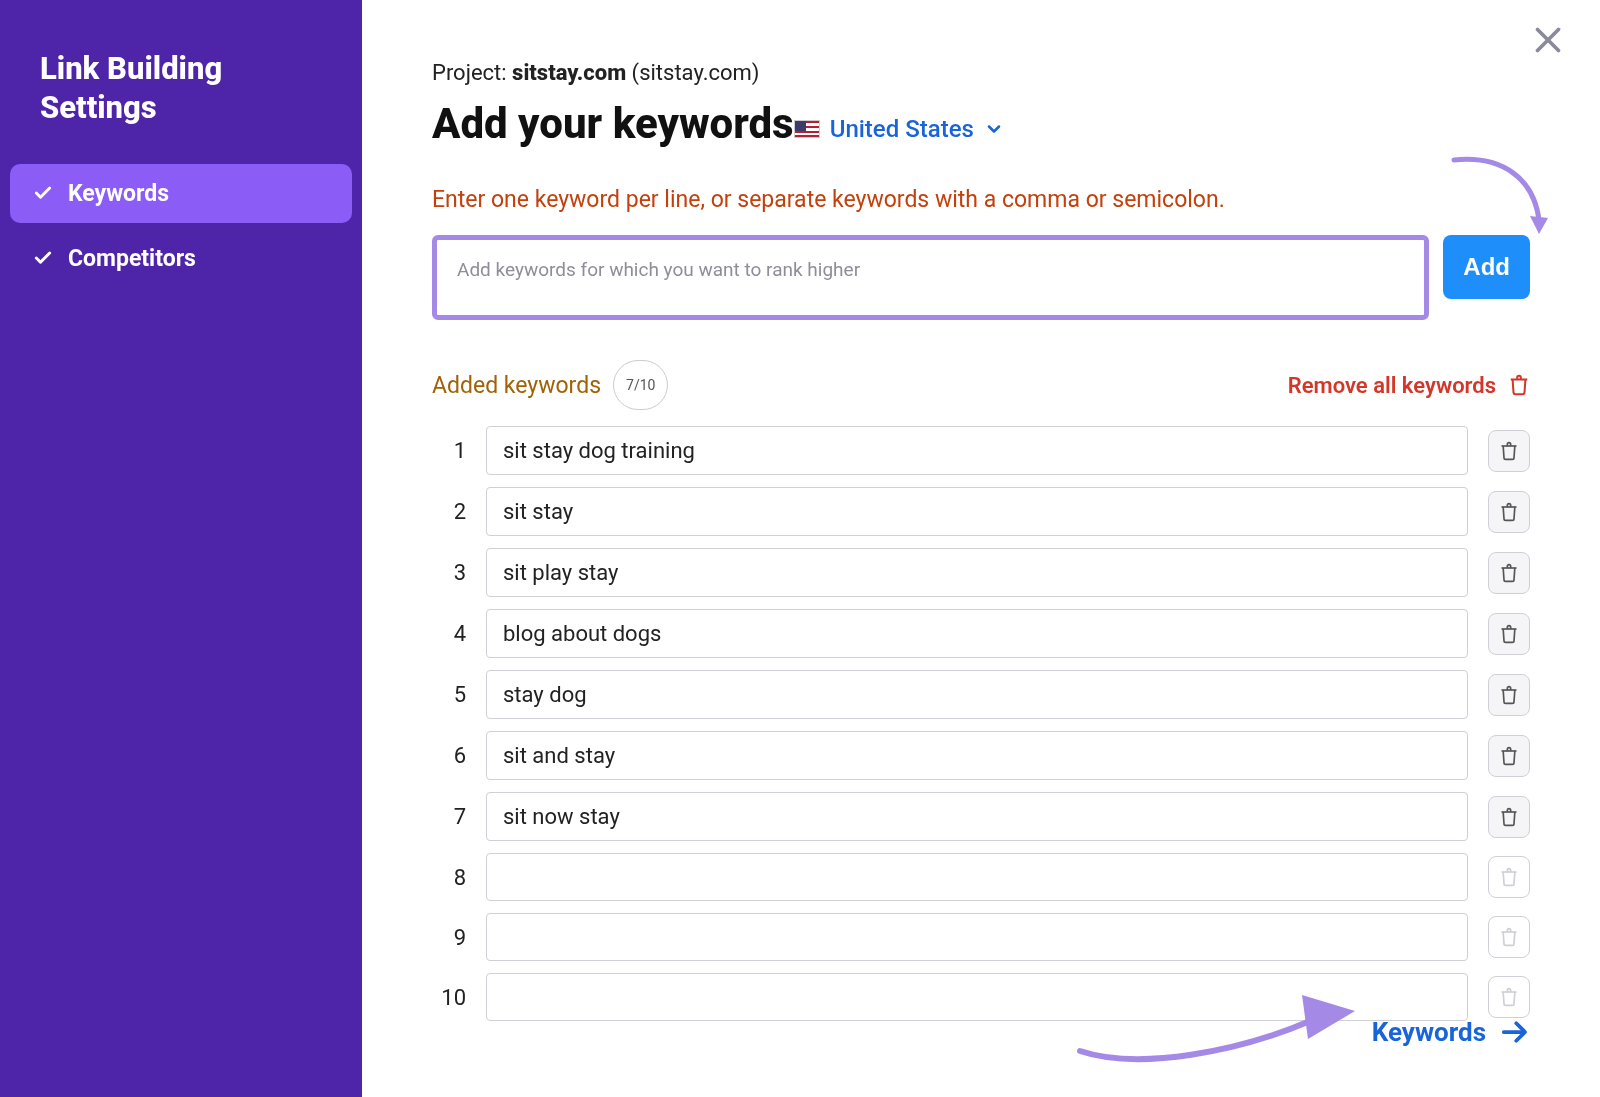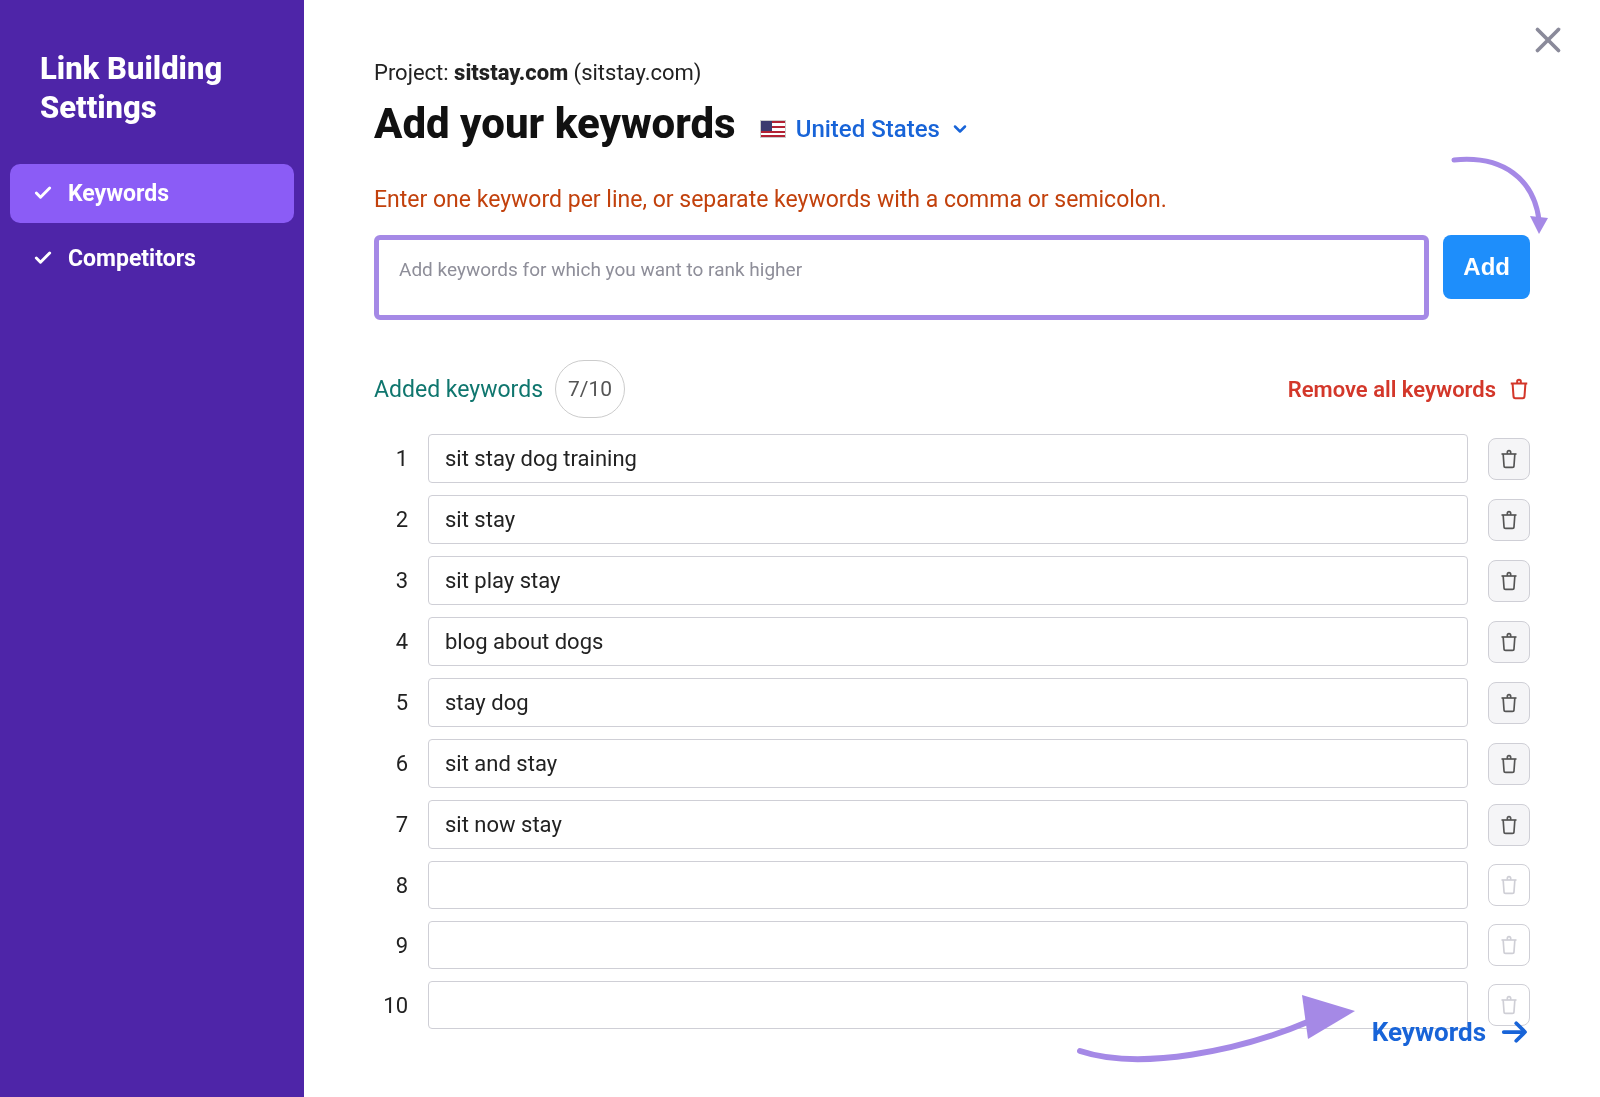--- a/index.html
+++ b/index.html
@@ -7,21 +7,21 @@
     font-family: -apple-system, BlinkMacSystemFont, "Segoe UI", Roboto, Helvetica, Arial, sans-serif;
     background: #fff;
     width: 1600px;
     height: 1097px;
     overflow: hidden;
   }
   .layout { display: flex; width: 100%; height: 100%; }
 
   
   .sidebar {
-    width: 304px;
+    width: 362px;
     background: #4e25a8;
     color: #fff;
     padding-top: 50px;
   }
   .sidebar-title {
     font-size: 31px;
     font-weight: 800;
     line-height: 1.25;
     padding: 0 36px 30px 40px;
   }
@@ -53,21 +53,21 @@
     width: 40px; height: 40px;
     cursor: pointer;
     color: #8a8a9a;
   }
 
   .project-line { font-size: 22px; color: #222; margin-bottom: 14px; }
   .project-line .label { font-weight: 400; }
   .project-line .domain { font-weight: 800; }
   .project-line .paren { font-weight: 400; }
 
-  .page-title-row { display: flex; align-items: baseline; gap: 24px; margin-bottom: 38px; }
+  .page-title-row { display: flex; align-items: baseline; margin-bottom: 38px; }
   .page-title { font-size: 42px; font-weight: 800; color: #111; }
   .country-selector {
     display: inline-flex; align-items: center; gap: 10px;
     color: #1864d8; font-size: 24px; font-weight: 500; cursor: pointer;
   }
   .flag {
     display:inline-block; width:26px; height:18px;
     background: linear-gradient(to bottom,
       #b22234 0%, #b22234 15%, #fff 15%, #fff 30%,
       #b22234 30%, #b22234 45%, #fff 45%, #fff 60%,
@@ -99,23 +99,23 @@
     cursor: pointer;
     height: 64px;
     display: flex; align-items: center;
   }
 
   .added-row {
     display: flex; align-items: center; justify-content: space-between;
     margin-bottom: 16px;
   }
   .added-left { display: flex; align-items: center; gap: 12px; }
-  .added-label { font-size: 23px; color: #0f766e; }
+  .added-label { font-size: 23px; color: #a16207; }
   .count-badge {
-    font-size: 21px; color: #555;
+    font-size: 14px; color: #555;
     border: 1px solid #ccc;
     border-radius: 999px;
     padding: 16px 12px;
   }
   .remove-all {
     display: flex; align-items: center; gap: 12px;
     color: #d3372a; font-size: 22px; font-weight: 600; cursor: pointer;
   }
 
   .kw-list { display: flex; flex-direction: column; gap: 12px; }

